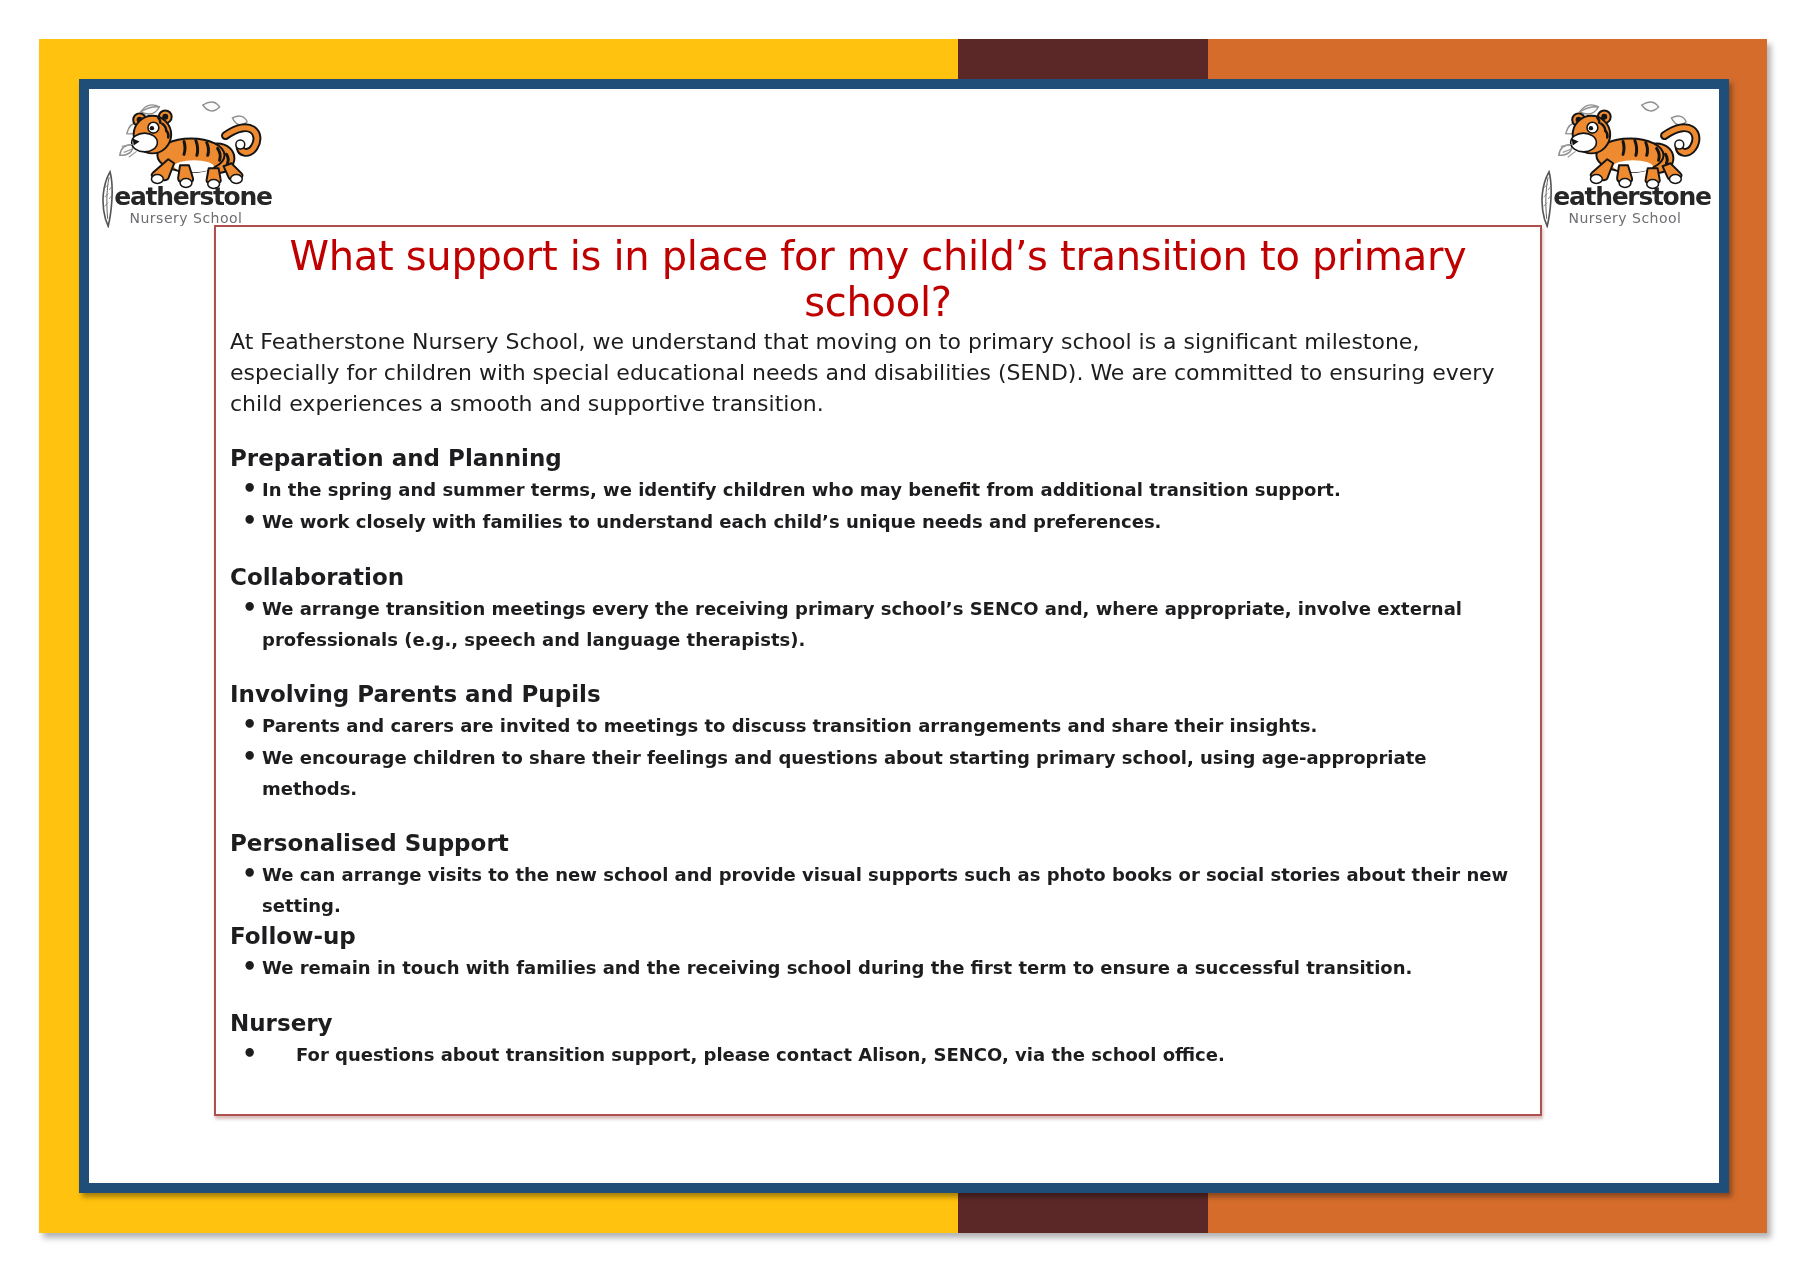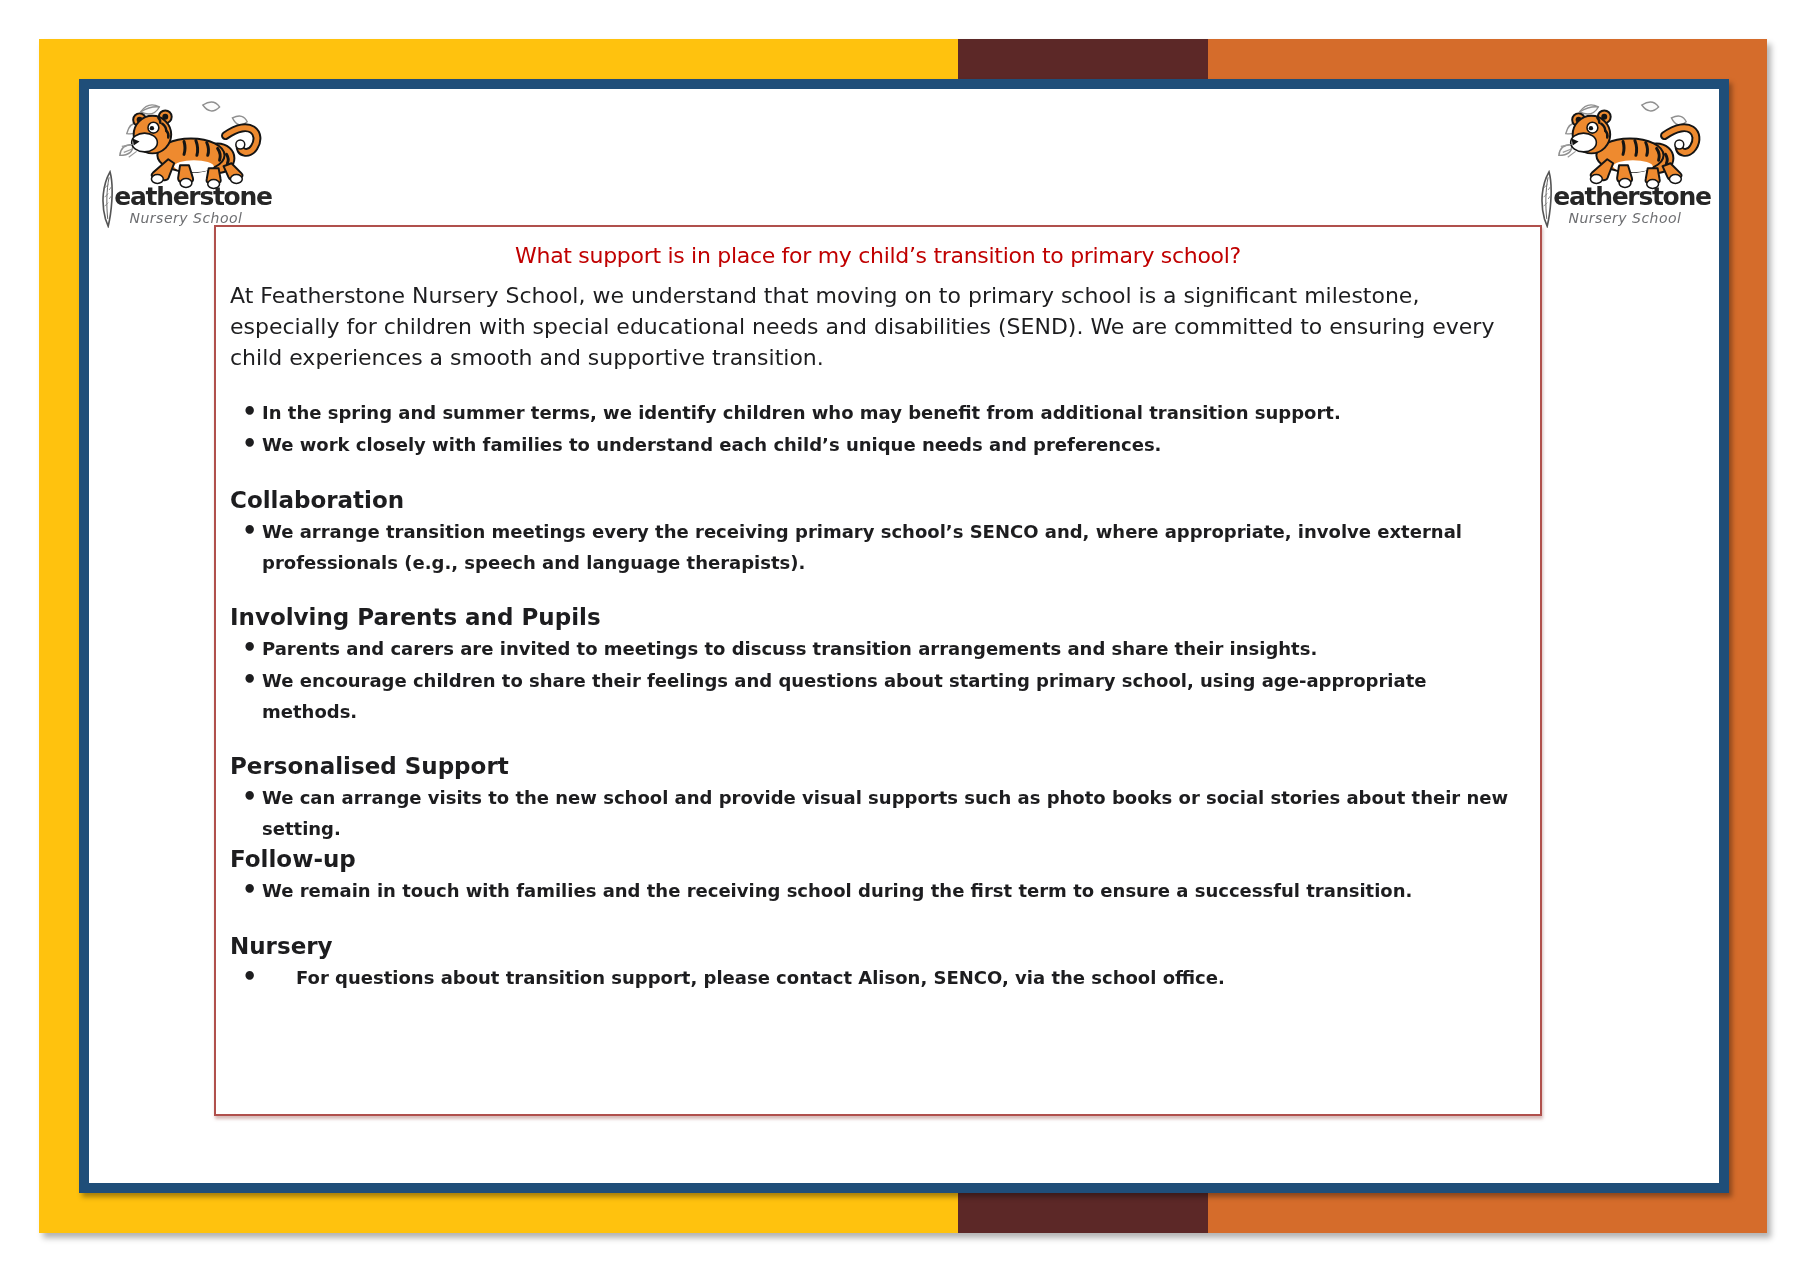--- a/index.html
+++ b/index.html
@@ -41,29 +41,29 @@
   
   .logo{position:absolute;width:180px;text-align:center;}
   .logo-left{left:96px;top:96px;}
   .logo-right{left:1535px;top:96px;}
   .logo svg.tiger{display:block;margin:0 auto;}
   .wordmark{position:relative;margin-top:-8px;height:30px;line-height:30px;}
   .wordmark .feather-glyph{position:absolute;left:2px;top:-12px;}
   .wordmark .word{
     font-weight:bold;font-size:25px;letter-spacing:-1.3px;color:#262626;margin-left:14px;
   }
-  .logo-subtitle{font-size:14px;color:var(--logo_gray);letter-spacing:0.5px;margin-top:-2px;font-style:italic;}
+  .logo-subtitle{font-size:14px;color:var(--logo_gray);letter-spacing:0.5px;margin-top:-2px;}
 
   
   .content-box{position:absolute;left:214px;top:225px;width:1328px;height:891px;
     border:2px solid var(--box_border);background:#ffffff;
     padding:6px 14px 6px 14px;
     box-shadow:1px 3px 3px rgba(140,60,55,0.35);}
   .box-title{
-    text-align:center;color:var(--title_red);font-size:22px;line-height:46px;
+    text-align:center;color:var(--title_red);font-size:40px;line-height:46px;
     letter-spacing:-0.3px;
   }
   .intro{font-size:22px;line-height:31px;margin-top:1px;}
   .section{margin-top:24px;}
   .section.tight{margin-top:0;}
   .sec-heading{font-weight:bold;font-size:23px;line-height:31px;}
   .bullet-row{display:flex;font-size:18px;line-height:31px;font-weight:bold;}
   .bullet-row .dot{flex:0 0 32px;padding-left:12px;}
   .bullet-row .dot::before{content:"\2022";font-size:24px;}
   .bullet-row .btext{flex:1;}
@@ -237,20 +237,21 @@
       <span class="word">eatherstone</span>
     </div>
     <div class="logo-subtitle">Nursery School</div>
   </div>
 
   <div class="content-box">
     <div class="box-title">What support is in place for my child’s transition to primary school?</div>
     <p class="intro">At Featherstone Nursery School, we understand that moving on to primary school is a significant milestone, especially for children with special educational needs and disabilities (SEND). We are committed to ensuring every child experiences a smooth and supportive transition.</p>
 
     <div class="section">
+      <div class="sec-heading">Preparation and Planning</div>
       <div class="bullet-row">
         <span class="dot"></span>
         <span class="btext">In the spring and summer terms, we identify children who may benefit from additional transition support.</span>
       </div>
       <div class="bullet-row">
         <span class="dot"></span>
         <span class="btext">We work closely with families to understand each child’s unique needs and preferences.</span>
       </div>
     </div>
 

